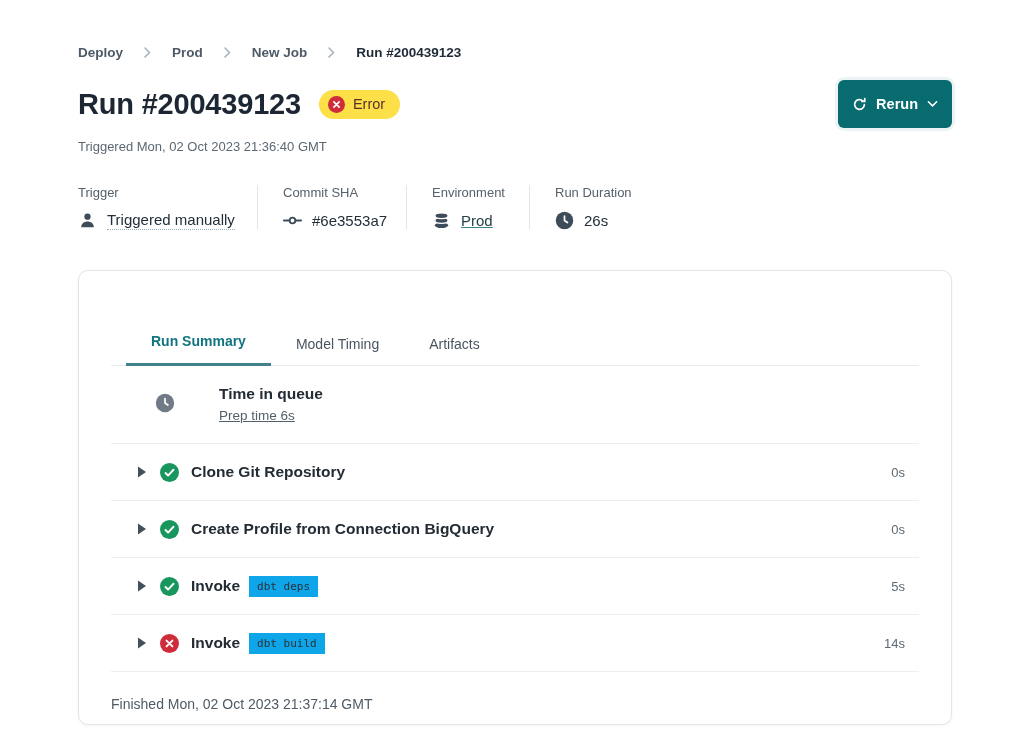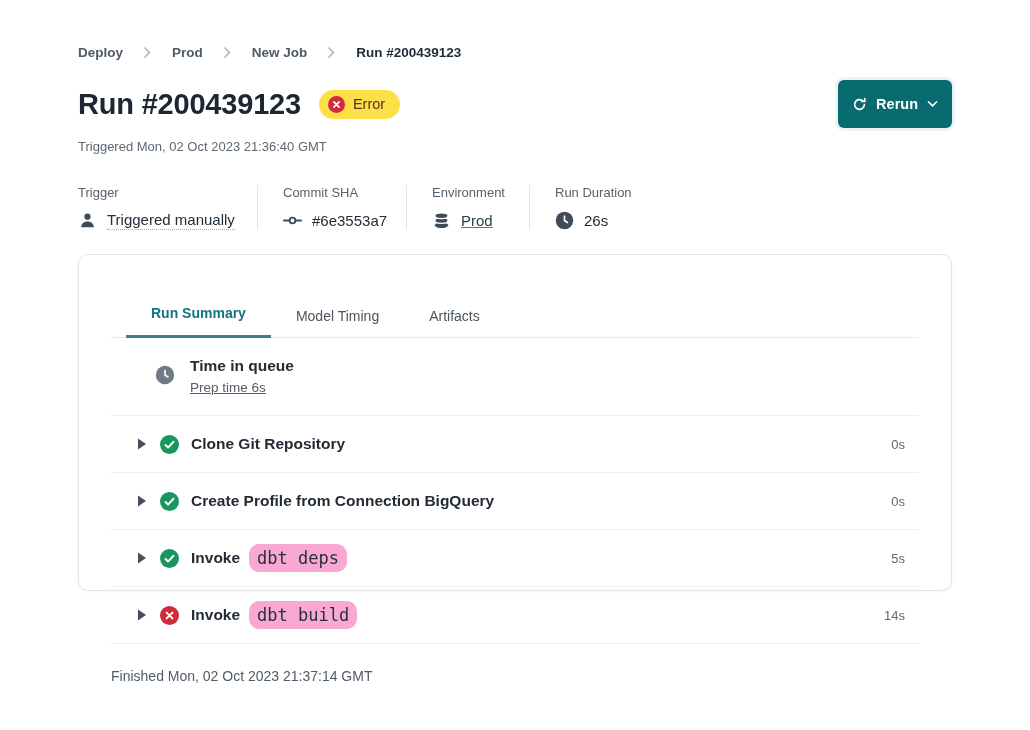--- a/index.html
+++ b/index.html
@@ -33,38 +33,38 @@
   .meta-item:nth-child(2) { width: 124px; }
   .meta-item:nth-child(3) { width: 98px; }
   .meta-label { font-size: 13px; color: #55616c; }
   .meta-value-row { margin-top: 11px; display: flex; align-items: center; gap: 10px; }
   .meta-value-row svg { display: block; flex: none; }
   .meta-value { font-size: 15px; color: #222e3a; }
   .tooltip-underline { border-bottom: 1.5px dotted #8fb4c0; padding-bottom: 1px; cursor: help; }
   .env-link { color: #26414a; text-decoration: underline; text-decoration-color: #3c8088; cursor: pointer; }
 
   
-  .card { margin-top: 24px; height: 337px; border: 1px solid #e2e5e9; border-radius: 10px; background: #fff; box-shadow: 0 1px 3px rgba(25,39,52,0.05); padding: 4px 32px; }
+  .card { margin-top: 40px; height: 455px; border: 1px solid #e2e5e9; border-radius: 10px; background: #fff; box-shadow: 0 1px 3px rgba(25,39,52,0.05); padding: 16px 32px; }
 
   .tabs-row { padding-top: 29px; display: flex; align-items: flex-end; gap: 0; border-bottom: 1px solid #e8ebee; height: 79px; padding-left: 15px; }
   .tab { padding: 14px 25px; font-size: 14px; color: #4a5560; cursor: pointer; margin-bottom: -1px; }
   .tab.active { color: #10757f; font-weight: 700; border-bottom: 3px solid #42808a; }
 
   
-  .queue-row { display: flex; align-items: center; height: 78px; border-bottom: 1px solid #eceef0; padding-left: 44px; }
+  .queue-row { display: flex; align-items: center; height: 78px; border-bottom: 1px solid #eceef0; padding-left: 44px; gap: 29px; }
   .queue-icon { flex: none; margin-right: 15px; }
   .queue-title { font-size: 15.5px; font-weight: 700; color: #232b34; }
   .queue-link { display: inline-block; margin-top: 5px; font-size: 13.5px; color: #525e69; text-decoration: underline; cursor: pointer; }
 
   
   .step-row { display: flex; align-items: center; height: 57px; border-bottom: 1px solid #eceef0; padding-left: 26px; cursor: pointer; }
   .caret { flex: none; margin-right: 13px; display: flex; }
   .status-icon { flex: none; margin-right: 12px; display: flex; }
   .step-title { font-size: 15.5px; font-weight: 700; color: #232b34; }
-  .code-chip { font-family: "DejaVu Sans Mono", "Liberation Mono", monospace; font-size: 17px; font-weight: 400; color: #29313a; background: #f9a8d4; border-radius: 10px; padding: 4px 8px; margin-left: 9px; }
+  .code-chip { font-family: "DejaVu Sans Mono", "Liberation Mono", monospace; font-size: 11px; font-weight: 400; color: #29313a; background: #0ea5e9; border-radius: 0; padding: 4px 8px; margin-left: 9px; }
   .duration { margin-left: auto; padding-right: 14px; font-size: 13px; color: #5c6873; }
 
   .card-footer { padding: 24px 0 0 0; font-size: 14px; color: #4f5b66; }
 </style>
 </head>
 <body>
 
 <div class="page">
 
   <nav class="breadcrumb">

